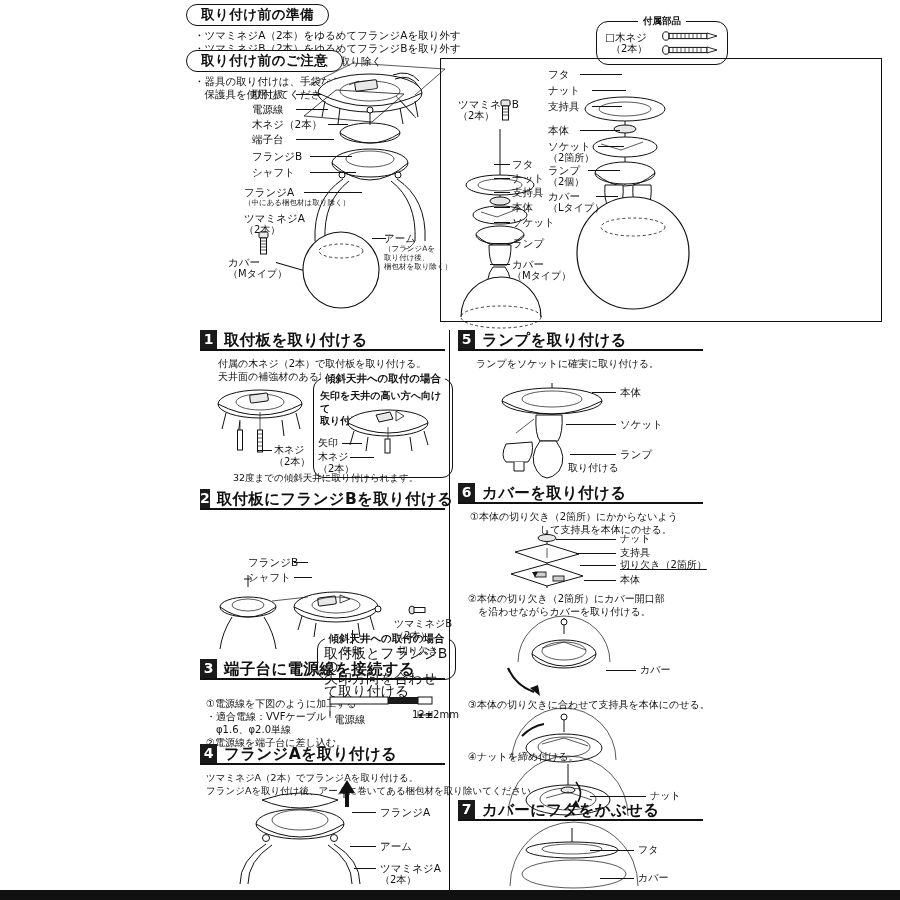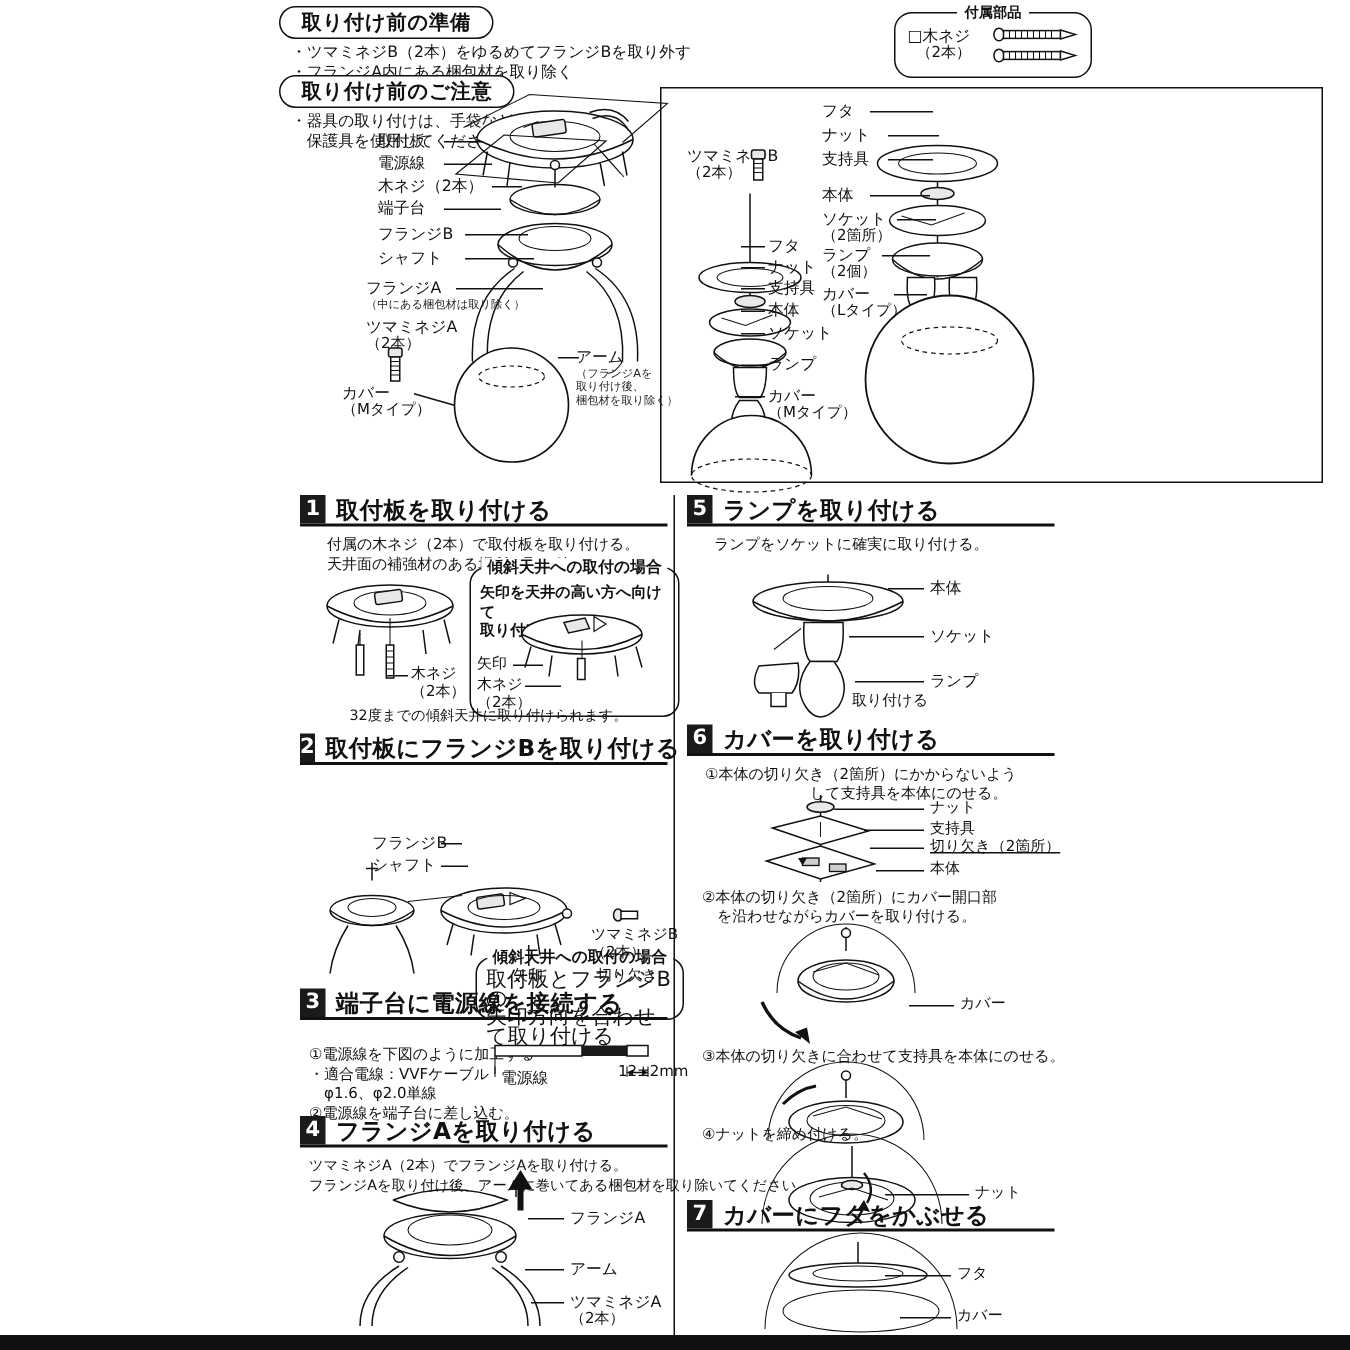--- a/index.html
+++ b/index.html
@@ -37,34 +37,35 @@
   .bar-btm{position:absolute;left:0;bottom:0;width:900px;height:10px;background:#111;}
 </style>
 </head>
 <body>
 
 <div class="page">
 
   <div class="abs" style="left:186px;top:4px;">
     <div class="pill">取り付け前の準備</div>
     <div class="bullets" style="margin-top:3px;margin-left:8px;">
+      <div>・ツマミネジA（2本）をゆるめてフランジAを取り外す</div>
       <div>・ツマミネジB（2本）をゆるめてフランジBを取り外す</div>
       <div>・フランジA内にある梱包材を取り除く</div>
     </div>
   </div>
 
   <div class="abs" style="left:186px;top:50px;">
     <div class="pill">取り付け前のご注意</div>
     <div class="bullets" style="margin-top:3px;margin-left:8px;">
       <div>・器具の取り付けは、手袋など</div>
       <div>　保護具を使用してください。</div>
     </div>
   </div>
 
-  <div class="abs" style="left:596px;top:8px;">
+  <div class="abs" style="left:596px;top:21px;">
     <div class="acc-box" style="position:relative;">
       <div class="acc-title">
         <span>付属部品</span>
       </div>
       <div class="abs" style="left:8px;top:9px;">
         <div class="lbl-b">□木ネジ</div>
         <div class="lbl" style="margin-left:6px;">（2本）</div>
       </div>
       <svg class="abs" width="66" height="32" style="left:64px;top:9px;">
         <g>

